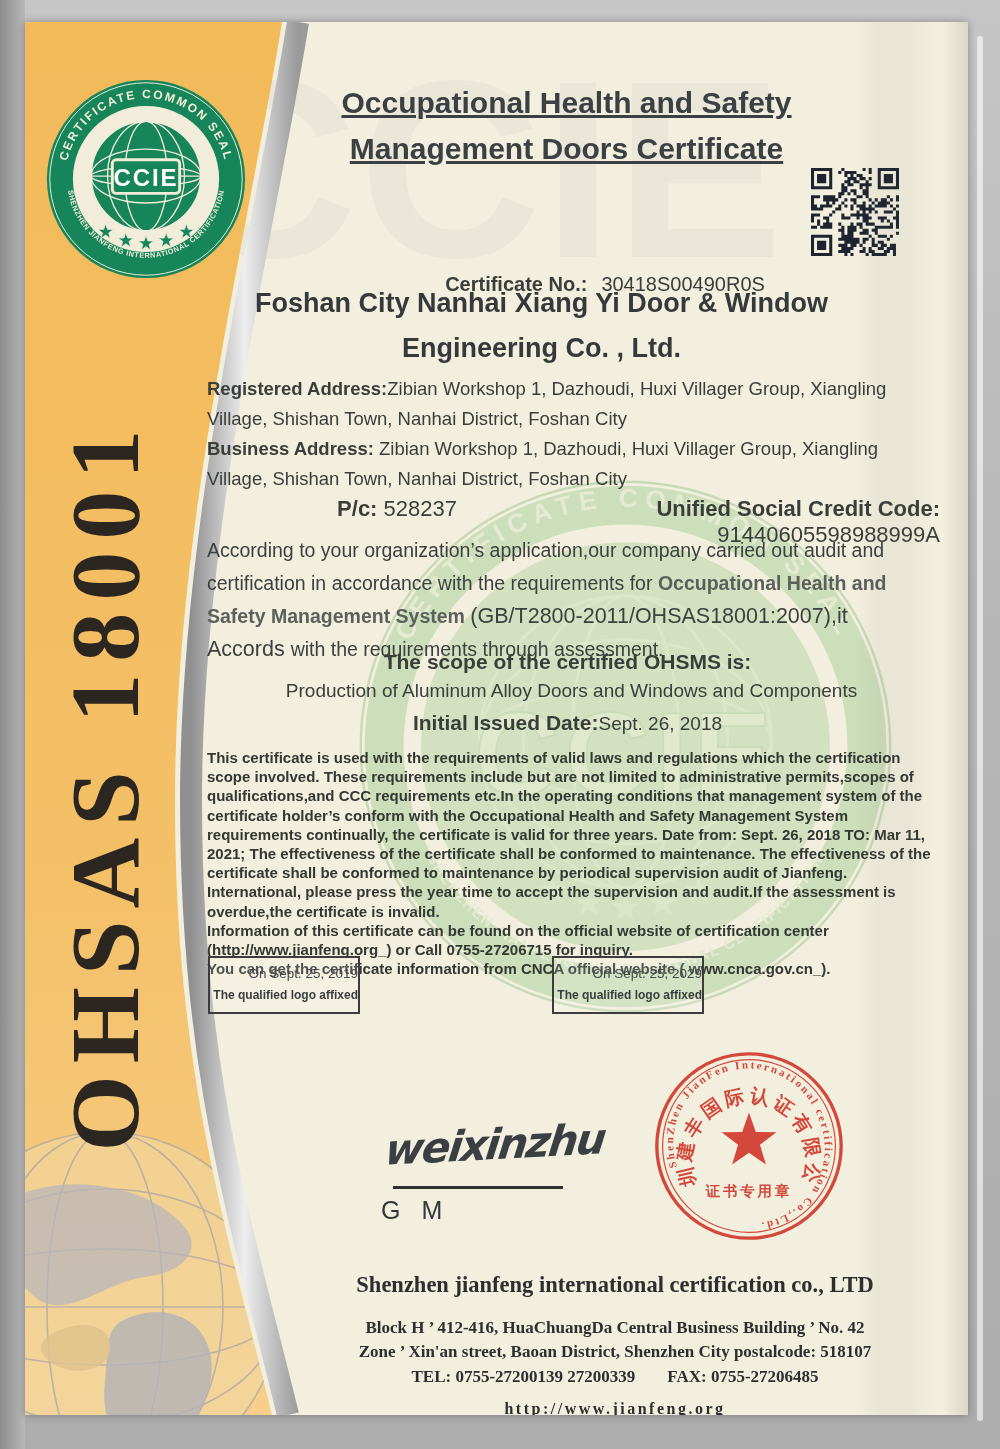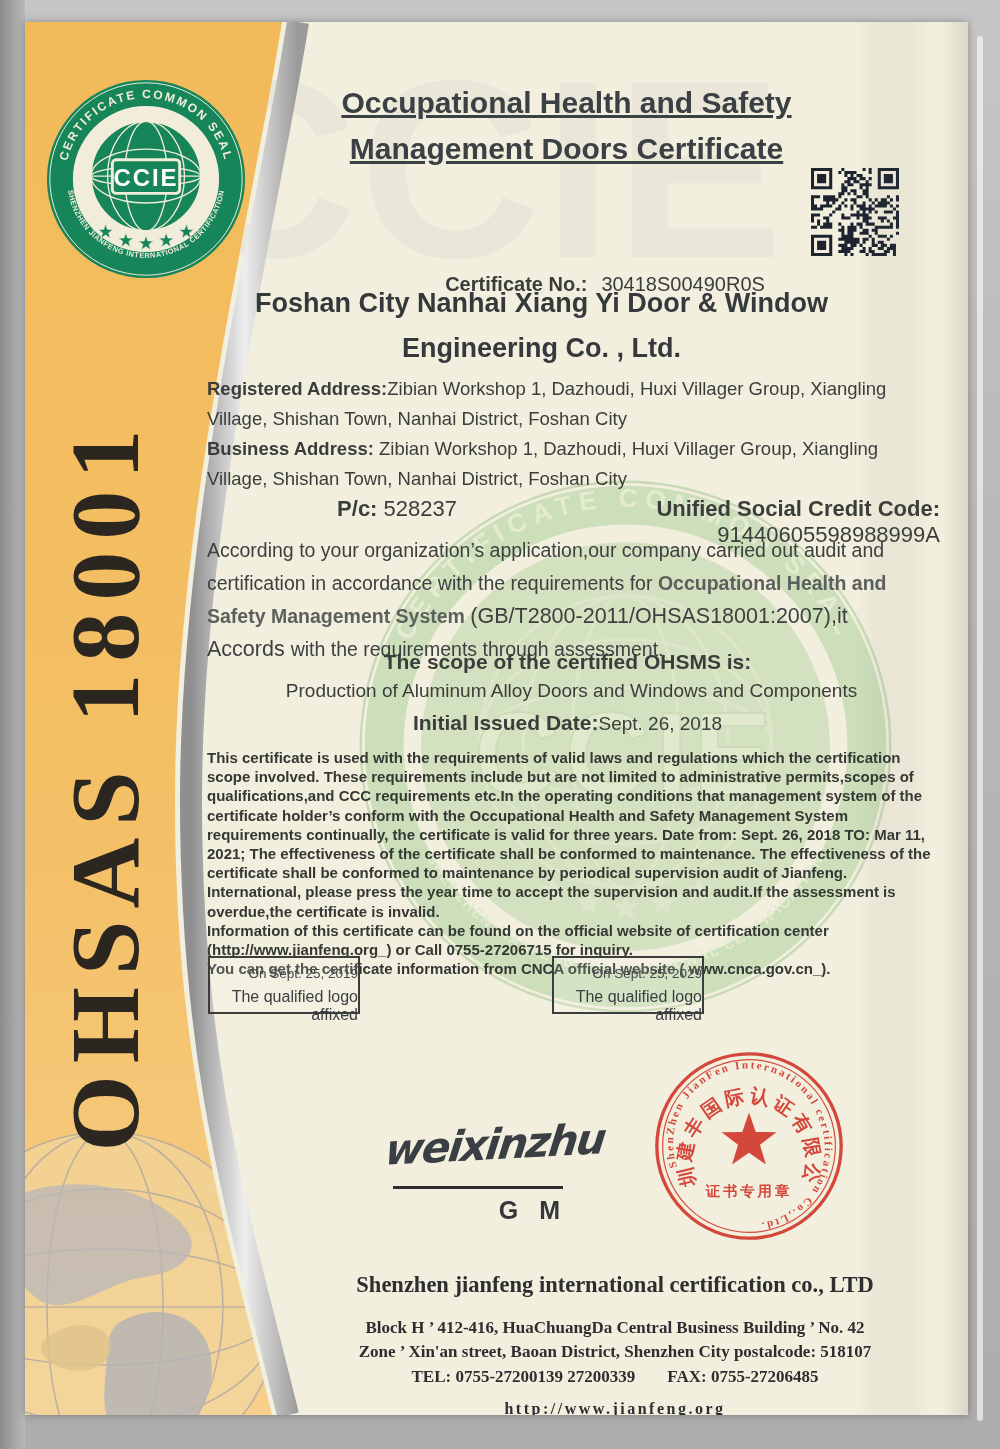--- a/index.html
+++ b/index.html
@@ -54,31 +54,31 @@
     font-size:21px;font-weight:700;}
   .scope-text{position:absolute;left:182px;right:40px;top:658px;text-align:center;font-size:19px;padding-left:8px;}
   .issued{position:absolute;left:182px;right:40px;top:689px;text-align:center;font-size:19px;}
   .issued b{font-size:21px;font-weight:700;}
   .fine{position:absolute;left:182px;right:26px;top:726px;font-size:15px;line-height:19.2px;
     font-weight:600;color:#333833;}
   .fine p{margin:0;}
   .date-box{position:absolute;width:152px;height:58px;border:2px solid #3c3c3c;
     background:rgba(255,255,255,.15);text-align:right;}
   .date-box .l1{font-size:13.5px;margin-top:8px;color:#44484a;}
-  .date-box .l2{font-size:16px;font-weight:400;margin-top:7px;color:#3a3e40;}
+  .date-box .l2{font-size:12px;font-weight:700;margin-top:7px;color:#3a3e40;}
   .box1{left:183px;top:934px;}
   .box2{left:527px;top:934px;}
 
   .stamp{position:absolute;left:628px;top:1028px;width:192px;height:192px;opacity:.92;z-index:4;}
   .signature{position:absolute;left:300px;top:1098px;width:340px;text-align:center;z-index:4;
     font-family:"DejaVu Sans",sans-serif;font-style:italic;font-weight:700;font-size:42px;
     color:#3a3f44;transform:rotate(-3deg) skewX(-10deg);letter-spacing:-2px;}
   .sig-line{position:absolute;left:368px;top:1164px;width:170px;height:3px;background:#2f2f2f;z-index:4;}
-  .sig-gm{position:absolute;left:372px;top:1174px;width:170px;text-align:right;z-index:4;
-    font-size:25px;font-weight:700;letter-spacing:7px;color:#34383a;}
+  .sig-gm{position:absolute;left:356px;top:1174px;width:170px;text-align:left;z-index:4;
+    font-size:25px;font-weight:400;letter-spacing:7px;color:#34383a;}
 
   .footer{position:absolute;left:250px;width:680px;top:1248px;text-align:center;z-index:3;
     font-family:"Liberation Serif",serif;font-weight:700;color:#2d2e30;}
   .footer .org{font-size:22.5px;line-height:30px;}
   .footer .addr{margin-top:16px;font-size:17px;line-height:24px;}
   .footer .tel{font-size:17px;line-height:22px;margin-top:2px;}
   .footer .tel .fax{margin-left:32px;}
   .footer .url{font-size:16px;margin-top:12px;letter-spacing:2.5px;}
 
   .shade-v{position:absolute;left:830px;top:0;width:78px;height:100%;z-index:5;pointer-events:none;

